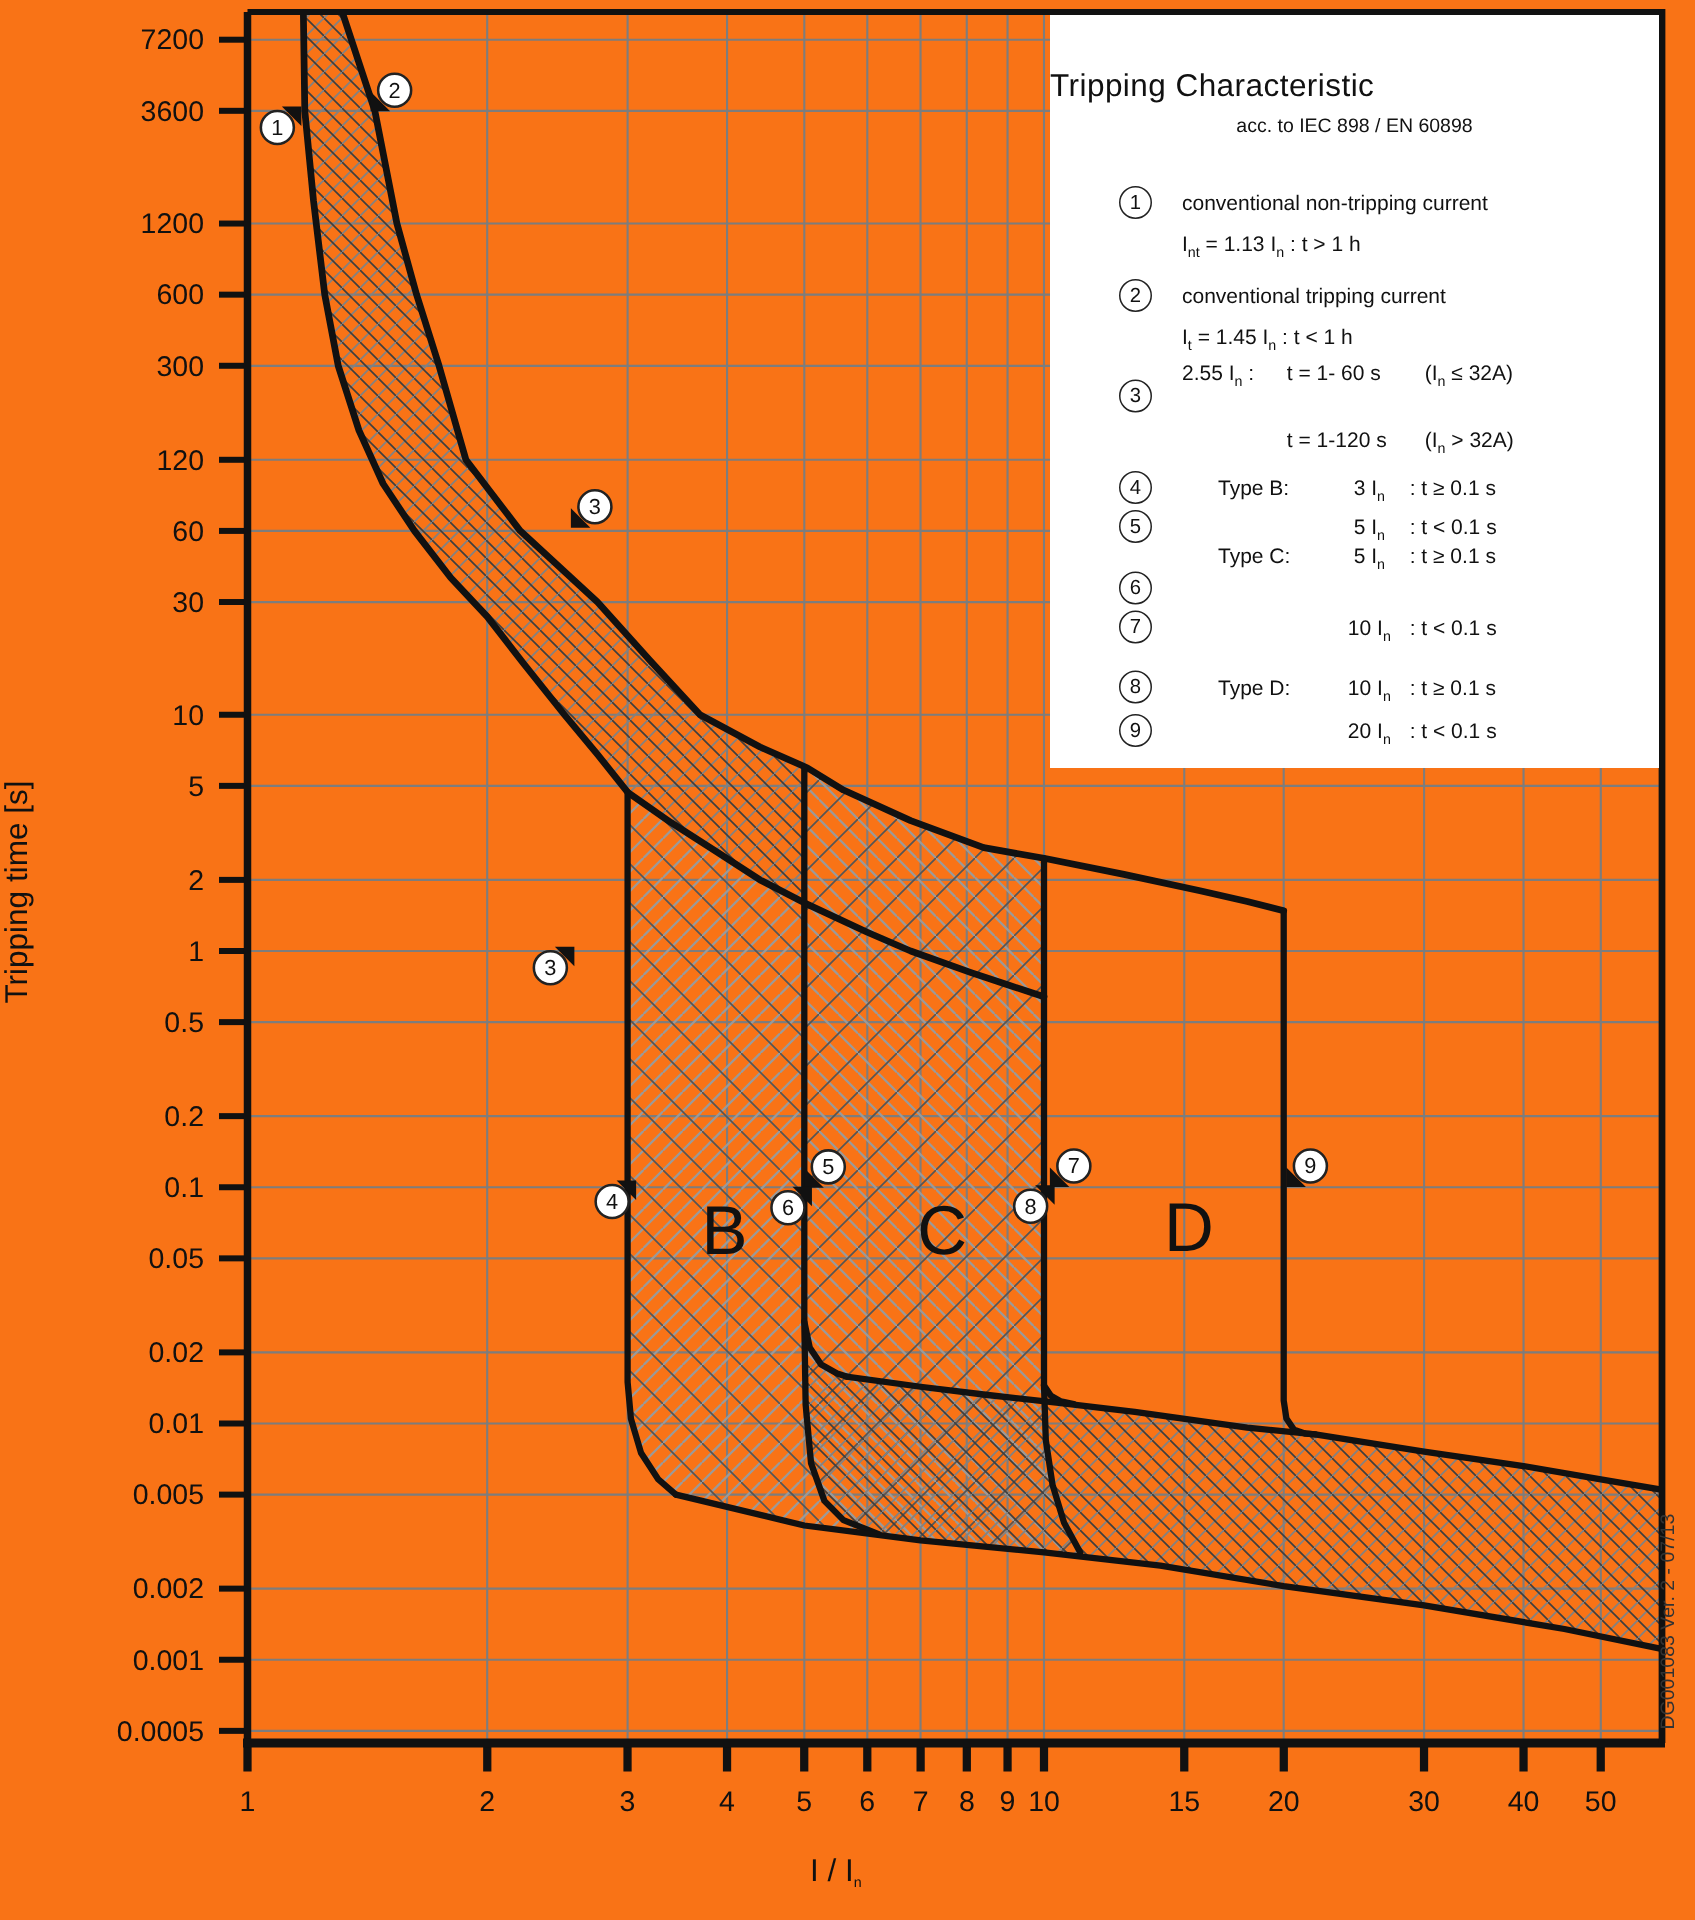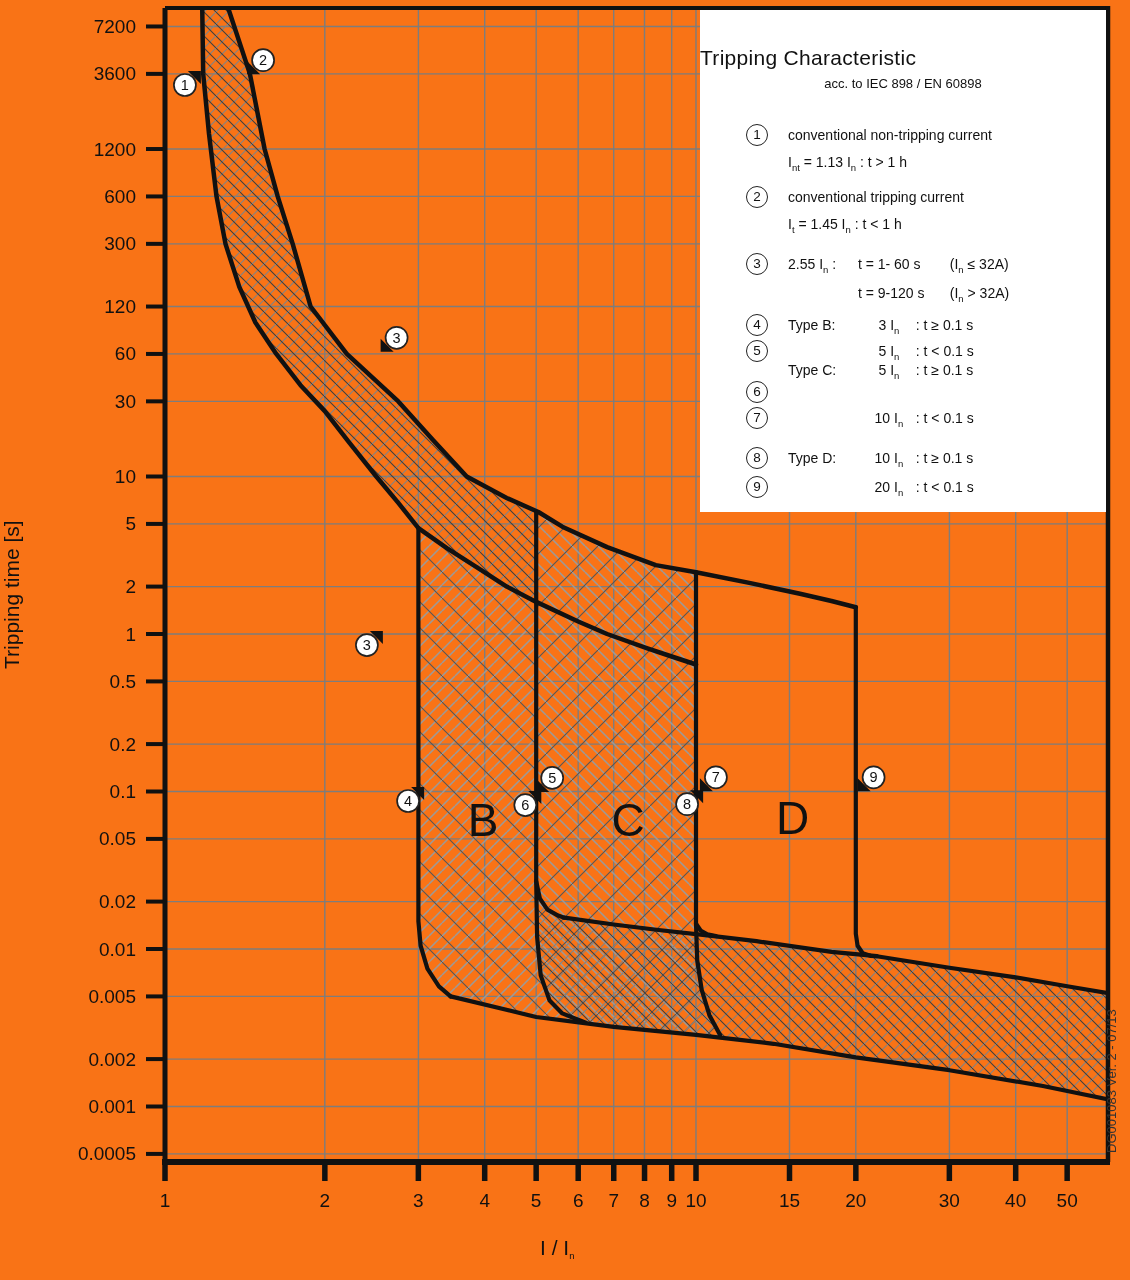--- a/index.html
+++ b/index.html
@@ -6,21 +6,21 @@
   #stage{position:relative;width:1130px;height:1280px;background:#f97316;overflow:hidden;
          font-family:"Liberation Sans", sans-serif;color:#111;padding-left:48px;}
   #chart{position:absolute;left:0;top:0;}
   sub{font-size:9.5px;vertical-align:-4px;}
   #legend{position:absolute;left:700px;top:10px;width:406px;height:502px;background:#fff;}
   .ltitle{position:absolute;top:36px;left:0;width:100%;font-size:21px;letter-spacing:.3px;}
   .lsub{position:absolute;top:66px;left:0;width:100%;text-align:center;font-size:13px;}
   .lcirc{position:absolute;left:46px;width:22px;height:22px;border:1.6px solid #222;border-radius:50%;
          text-align:center;line-height:20px;font-size:13.5px;background:#fff;box-sizing:border-box;}
   .lrow{position:absolute;left:88px;font-size:14px;white-space:nowrap;}
-  .lbl{display:inline-block;width:80px;}
+  .lbl{display:inline-block;width:80px;margin-left:24px;}
   .val{display:inline-block;width:34px;text-align:center;margin-right:6px;}
   .l3lbl{display:inline-block;width:66px;}
   .l3val{display:inline-block;width:88px;}
   #ylab{position:absolute;left:0;top:470px;height:250px;width:34px;writing-mode:vertical-rl;
         transform:rotate(180deg);text-align:center;font-size:21px;}
   #xlab{position:absolute;left:540px;top:1236px;width:200px;font-size:21px;}
   #sidenote{position:absolute;left:1104px;top:948px;height:205px;width:24px;writing-mode:vertical-rl;
         transform:rotate(180deg);font-size:13px;color:#333;white-space:nowrap;}
 </style>
 </head>
@@ -243,28 +243,28 @@
 
     <span class="lcirc" style="top:114px">1</span>
     <div class="lrow" style="top:117px">conventional non-tripping current</div>
     <div class="lrow" style="top:144px">I<sub>nt</sub>  = 1.13 I<sub>n</sub> :  t &gt; 1 h</div>
 
     <span class="lcirc" style="top:176px">2</span>
     <div class="lrow" style="top:179px">conventional tripping current</div>
     <div class="lrow" style="top:206px">I<sub>t</sub>  = 1.45 I<sub>n</sub> :  t &lt; 1 h</div>
 
     <span class="lcirc" style="top:243px">3</span>
-    <div class="lrow" style="top:246px">
+    <div class="lrow" style="top:230px">
       <span class="l3lbl">2.55 I<sub>n</sub> :</span>
       <span class="l3val">t = 1- 60 s</span>
       <span>(I<sub>n</sub> ≤ 32A)</span>
     </div>
     <div class="lrow" style="top:275px">
       <span class="l3lbl"></span>
-      <span class="l3val">t = 9-120 s</span>
+      <span class="l3val">t = 1-120 s</span>
       <span>(I<sub>n</sub> &gt; 32A)</span>
     </div>
 
     <span class="lcirc" style="top:304px">4</span>
     <div class="lrow" style="top:307px">
       <span class="lbl">Type B:</span>
       <span class="val">3 I<sub>n</sub></span>
       <span>: t ≥ 0.1 s</span>
     </div>
     <span class="lcirc" style="top:330px">5</span>

